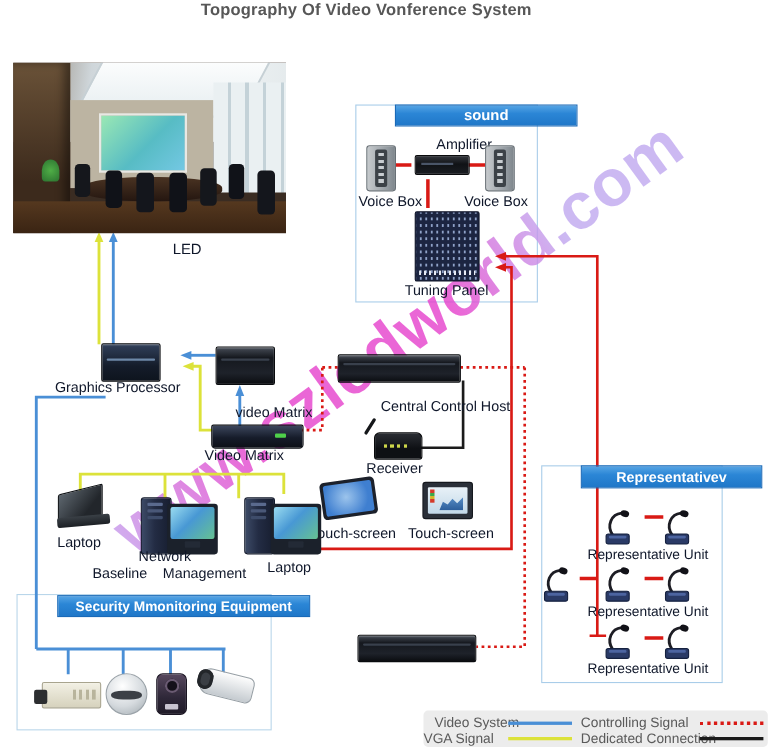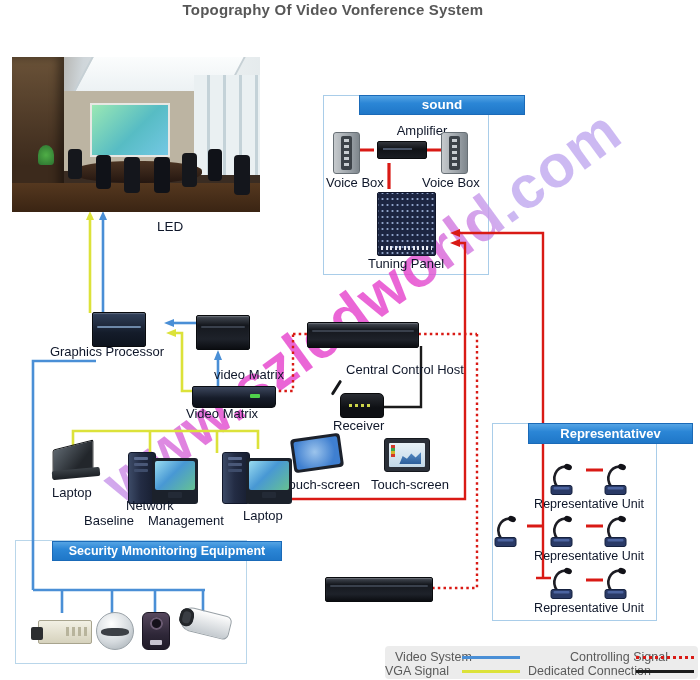--- a/index.html
+++ b/index.html
@@ -274,21 +274,21 @@
     <div class="hdr" style="left:16px;top:541px;width:228px;height:18px;line-height:18px;font-size:12.5px;">Security Mmonitoring Equipment</div>
     <div class="cam-box" style="left:38px;top:620px;width:52px;height:22px;"></div>
     <div class="cam-dome" style="left:96px;top:612px;width:36px;height:36px;"></div>
     <div class="cam-mini" style="left:142px;top:612px;width:26px;height:36px;"></div>
     <div class="cam-bullet" style="left:180px;top:612px;width:58px;height:30px;">
         <div class="bbody"></div>
       </div>
 
     <div class="leg-lbl" style="left:395px;top:650px;">Video System</div>
     <div class="swatch sw-video" style="left:462px;top:656px;"></div>
-    <div class="leg-lbl" style="left:528px;top:650px;margin-left:42px;">Controlling Signal</div>
+    <div class="leg-lbl" style="left:528px;top:650px;">Controlling Signal</div>
     <div class="swatch sw-ctl" style="left:636px;top:656px;"></div>
     <div class="leg-lbl" style="left:385px;top:664px;">VGA Signal</div>
     <div class="swatch sw-vga" style="left:462px;top:670px;"></div>
     <div class="leg-lbl" style="left:528px;top:664px;">Dedicated Connection</div>
     <div class="swatch sw-ded" style="left:636px;top:670px;"></div>
 
   </div>
 </div>
 
 </body></html>

